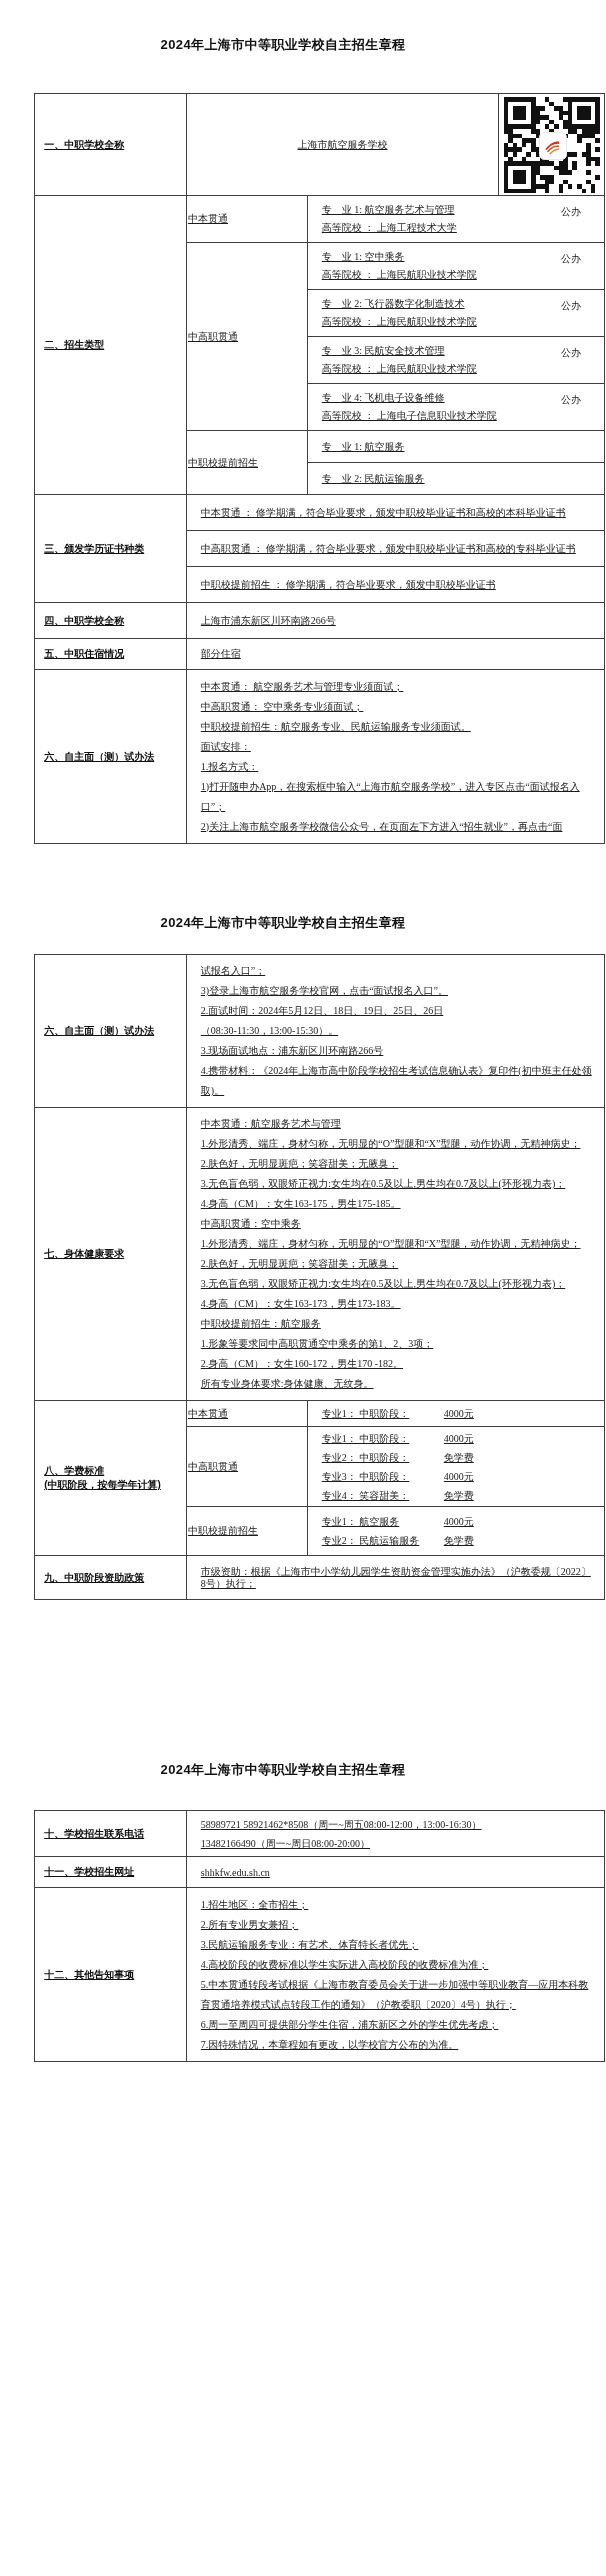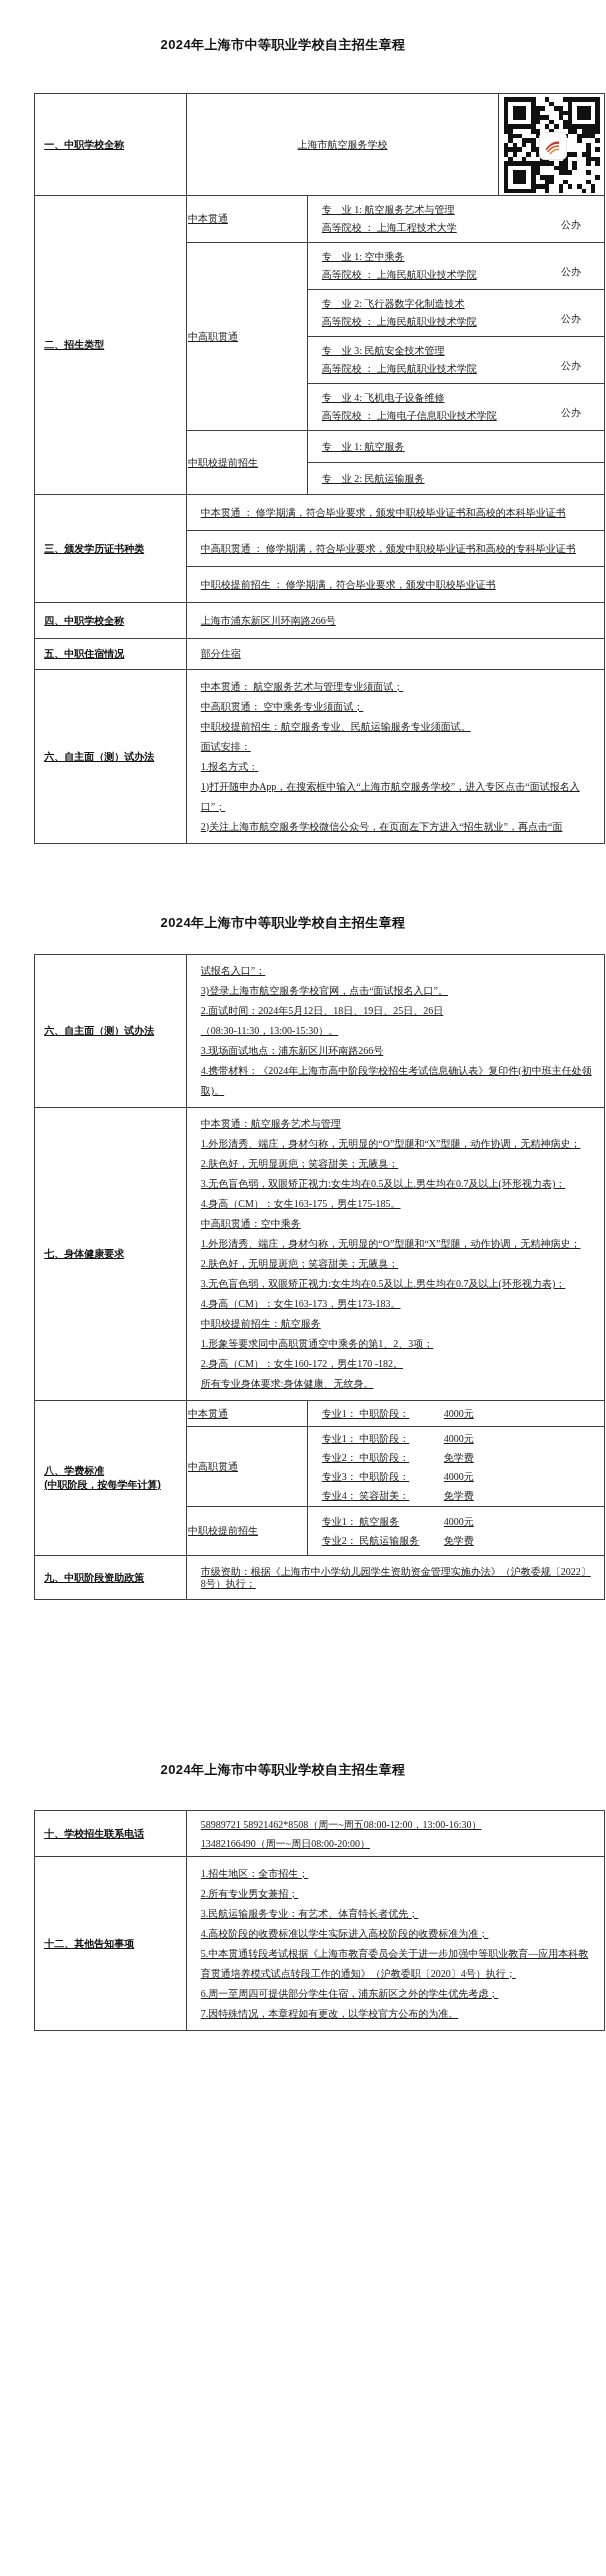--- a/index.html
+++ b/index.html
@@ -13,21 +13,21 @@
        font-size:10px;}
   .tbl td{border:0.8px solid #404040;overflow:hidden;text-decoration:underline;}
   .tbl{border:1.5px solid #404040;}
   td.lbl{font-family:"Liberation Sans","DejaVu Sans",sans-serif;font-weight:700;
        padding:3.1px 4.6px 3.1px 9.2px;vertical-align:middle;font-size:10px;color:#111;}
   td.center{text-align:center;vertical-align:middle;}
   td.type{vertical-align:middle;}
   td.single{padding:1.5px 10.7px 1.5px 13.8px;vertical-align:middle;}
   td.major{position:relative;padding:4.6px 9.2px 4.6px 13.8px;vertical-align:middle;}
   .mline{line-height:18.4px;}
-  .tag{position:absolute;right:23px;bottom:10px;}
+  .tag{position:absolute;right:23px;bottom:23px;}
   td.ml{padding:6.1px 10.7px 6.1px 13.8px;vertical-align:top;}
   td.ml div{line-height:20px;}
   td.qrcell{padding:2.3px;vertical-align:middle;}
   .qr{position:relative;width:96px;height:96px;margin:0 auto;
       display:grid;grid-template-columns:repeat(21,4.6px);grid-auto-rows:4.6px;}
   .qr .m{width:4.6px;height:4.6px;}
   .qr .on{background:#111111;}
   .qr-logo{position:absolute;left:35px;top:35px;width:26px;height:26px;
       background:#ffffff;border-radius:5.4px;border:0.8px solid #e8e8e8;
       display:flex;align-items:center;justify-content:center;z-index:2;}
@@ -706,20 +706,24 @@
 
     <tbody>
         <tr style="height:46px">
       <td class="lbl">十、学校招生联系电话</td>
       <td class="single" colspan="3">
         <div class="phone-line">58989721  58921462*8508（周一~周五08:00-12:00，13:00-16:30）</div>
         <div class="phone-line">13482166490（周一~周日08:00-20:00）</div>
       </td>
     </tr>
 
+    <tr style="height:31px">
+      <td class="lbl">十一、学校招生网址</td>
+      <td class="single" colspan="3">shhkfw.edu.sh.cn</td>
+    </tr>
 
     <tr>
       <td class="lbl">十二、其他告知事项</td>
       <td class="ml" colspan="3">
         <div>1.招生地区：全市招生；</div>
         <div>2.所有专业男女兼招；</div>
         <div>3.民航运输服务专业：有艺术、体育特长者优先；</div>
         <div>4.高校阶段的收费标准以学生实际进入高校阶段的收费标准为准；</div>
         <div>5.中本贯通转段考试根据《上海市教育委员会关于进一步加强中等职业教育—应用本科教育贯通培养模式试点转段工作的通知》（沪教委职〔2020〕4号）执行；</div>
         <div>6.周一至周四可提供部分学生住宿，浦东新区之外的学生优先考虑；</div>

